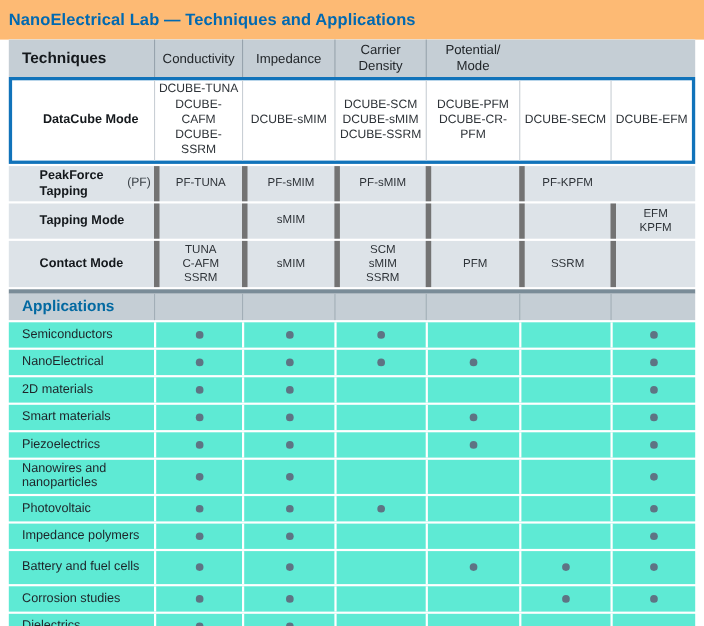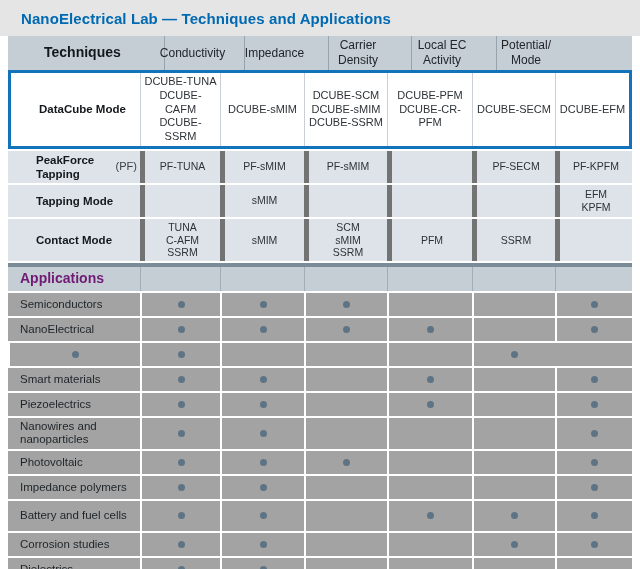--- a/index.html
+++ b/index.html
@@ -1,32 +1,32 @@
 <!DOCTYPE html>
 <html><head>
 <meta charset="utf-8">
 <style>
   * { margin:0; padding:0; box-sizing:border-box; }
   html,body { width:640px; height:569px; background:#ffffff; overflow:hidden;
     font-family:"Liberation Sans","DejaVu Sans",sans-serif; }
 
-  .title-bar { height:36px; display:flex; align-items:center; padding-left:21px; background:#e5e5e5; }
+  .title-bar { height:36px; display:flex; align-items:center; padding-left:8px; background:#fdba74; }
   .title-bar h1 { font-size:15px; font-weight:bold; color:#0069b1; letter-spacing:.1px; }
 
   .table-wrap { margin:0 8px; background:#ffffff; }
 
   .grid-row { display:grid; grid-template-columns:132px 80px 84px 83px 85px 83px 1fr; }
 
   .cell { display:flex; align-items:center; justify-content:center; text-align:center;
     font-size:11px; color:#2e3338; white-space:pre-line; line-height:1.25; padding:2px 3px; }
   .label-cell { justify-content:flex-start; text-align:left; padding-left:12px; white-space:normal; }
 
   
   .head-row { min-height:32px; background:#c5ced5; }
-  .head-row .cell { border-left:1px solid #97a3ad; font-size:12px; color:#22262a;margin-left:24px; }
+  .head-row .cell { border-left:1px solid #97a3ad; font-size:12px; color:#22262a; }
   .head-row .label-cell { border-left:none; font-size:14px; font-weight:bold; color:#14181c; }
 
   
   .dcube { border:3px solid #1173ba; background:#ffffff; min-height:63px;
     grid-template-columns:129px 80px 84px 83px 85px 83px 1fr; }
   .dcube .cell { border-left:1px solid #c9cfd5; }
   .dcube .label-cell { border-left:none; font-weight:bold; font-size:12px; }
 
   
   .tech-row { background:#dde3e8; margin-top:2px; }
@@ -35,24 +35,24 @@
   .row-pf { min-height:30px; }
   .row-tap { min-height:32px; }
   .row-contact { min-height:40px; }
   .lbl { font-weight:bold; font-size:11.5px; color:#14181c;padding-left:16px; }
   .sfx { font-weight:normal; font-size:11px; color:#3a4147; }
 
   
   .section-band { height:4px; background:#7a8c98; margin-top:2px; }
   .apps-head { min-height:24px; background:#c5ced5; }
   .apps-head .cell { border-left:1px solid #a2aeb7; }
-  .apps-head .label-cell { border-left:none; font-size:14px; font-weight:bold; color:#701a75; }
-
-  
-  .app-row { background:#a3a3a3; margin-top:2px; min-height:23px; }
+  .apps-head .label-cell { border-left:none; font-size:14px; font-weight:bold; color:#0369a1; }
+
+  
+  .app-row { background:#5eead4; margin-top:2px; min-height:23px; }
   .app-row .cell { border-left:2px solid #ffffff; }
   .app-row .label-cell { border-left:none; font-size:11.5px; color:#1e2429; line-height:1.15; }
   .app-row.tall { min-height:30px; }
   .dot { width:7px; height:7px; border-radius:50%; background:#5e7484; display:inline-block; }
 </style>
 </head>
 <body>
 
 <div class="title-bar">
   <h1>NanoElectrical Lab — Techniques and Applications</h1>
@@ -60,22 +60,20 @@
 
 <div class="table-wrap">
 
   <div class="grid-row head-row" id="techniques-header-row">
     <div class="cell label-cell">Techniques</div>
 
   <div class="cell">Conductivity</div>
       <div class="cell">Impedance</div>
       <div class="cell">Carrier
 Density</div>
-      <div class="cell">Local EC
-Activity</div>
       <div class="cell">Potential/
 Mode</div>
     </div>
 
   <div id="technique-rows">
       <div class="grid-row dcube">
         <div class="cell label-cell">
           <span class="lbl">DataCube Mode</span>
         </div>
         <div class="cell">DCUBE-TUNA
@@ -92,21 +90,20 @@
       </div>
       <div class="grid-row tech-row row-pf">
         <div class="cell label-cell">
           <span class="lbl">PeakForce Tapping</span>
           <span class="sfx"> (PF)</span>
         </div>
         <div class="cell">PF-TUNA</div>
         <div class="cell">PF-sMIM</div>
         <div class="cell">PF-sMIM</div>
         <div class="cell"></div>
-        <div class="cell">PF-SECM</div>
         <div class="cell">PF-KPFM</div>
       </div>
       <div class="grid-row tech-row row-tap">
         <div class="cell label-cell">
           <span class="lbl">Tapping Mode</span>
         </div>
         <div class="cell"></div>
         <div class="cell">sMIM</div>
         <div class="cell"></div>
         <div class="cell"></div>
@@ -157,20 +154,21 @@
       <div class="grid-row app-row">
         <div class="cell label-cell">NanoElectrical</div>
         <div class="cell"><span class="dot"></span></div>
         <div class="cell"><span class="dot"></span></div>
         <div class="cell"><span class="dot"></span></div>
         <div class="cell"><span class="dot"></span></div>
         <div class="cell"></div>
         <div class="cell"><span class="dot"></span></div>
       </div>
       <div class="grid-row app-row">
+        <div class="cell label-cell">2D materials</div>
         <div class="cell"><span class="dot"></span></div>
         <div class="cell"><span class="dot"></span></div>
         <div class="cell"></div>
         <div class="cell"></div>
         <div class="cell"></div>
         <div class="cell"><span class="dot"></span></div>
       </div>
       <div class="grid-row app-row">
         <div class="cell label-cell">Smart materials</div>
         <div class="cell"><span class="dot"></span></div>

